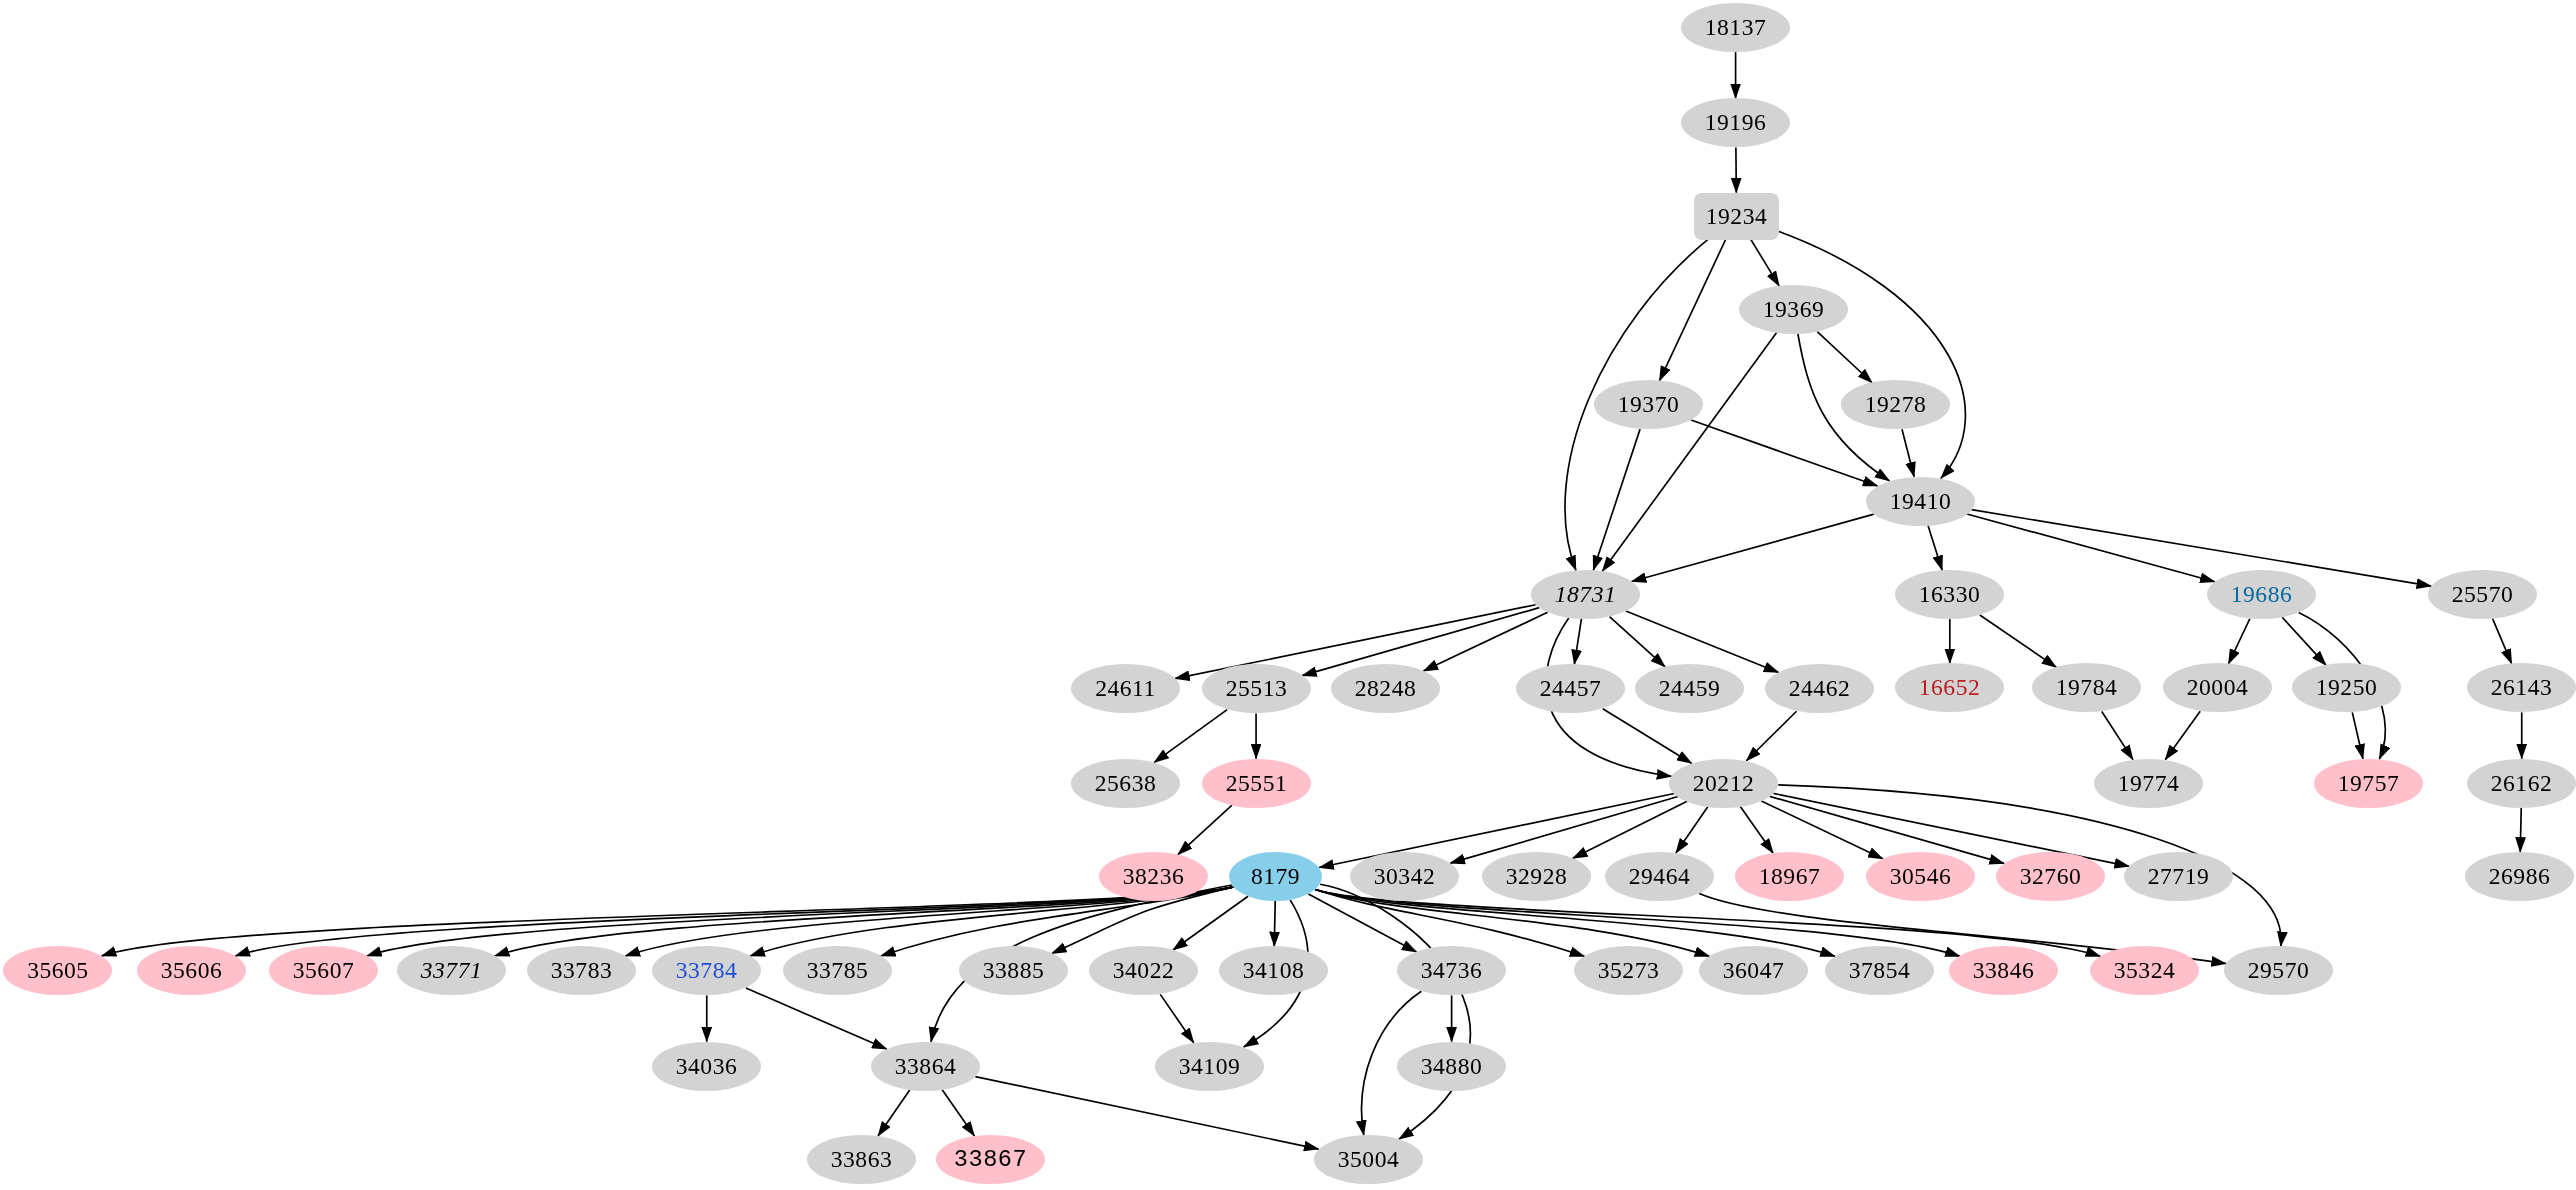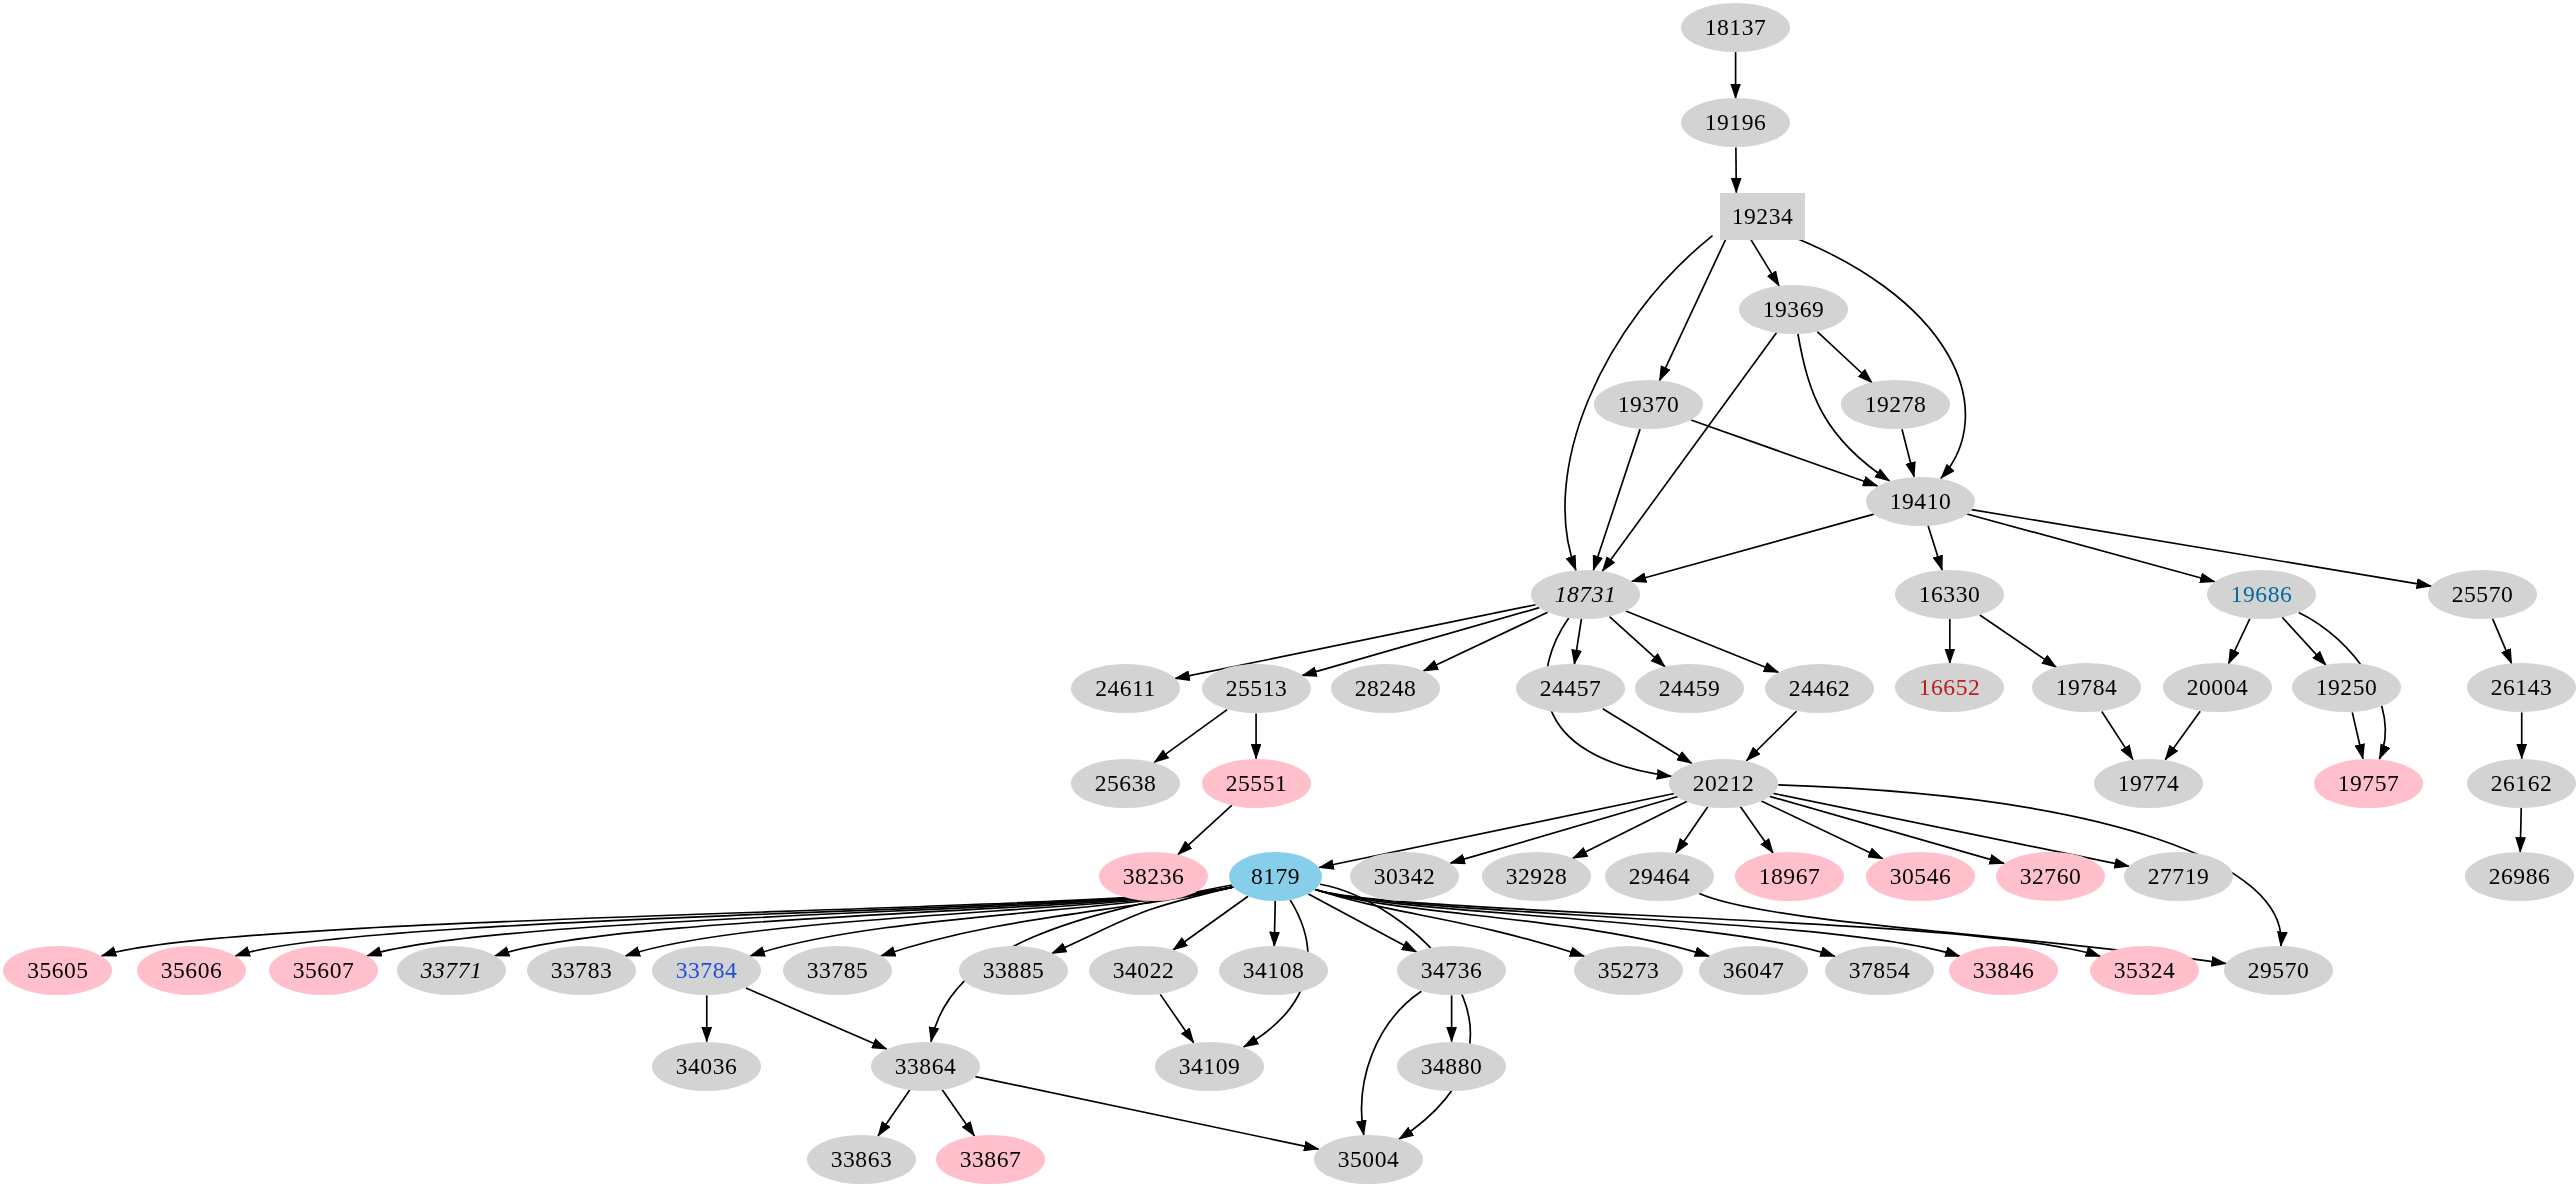--- a/index.html
+++ b/index.html
@@ -4,21 +4,21 @@
 <title>Rendered graph</title>
 <style>
   html,body{margin:0;padding:0;background:#ffffff;}
   .canvas{position:relative;overflow:hidden;background:#ffffff;
           font-family:"Liberation Serif","DejaVu Serif",serif;}
   .canvas svg{position:absolute;left:0;top:0;}
   .edge{fill:none;stroke:#000000;stroke-width:1.7px;}
   .node{position:absolute;display:flex;align-items:center;justify-content:center;
         border-radius:50%;font-size:23.6px;color:#000;line-height:1;
         letter-spacing:0.5px;user-select:none;}
-  .node.box{border-radius:0;margin-left:26px;}
+  .node.box{border-radius:8px;}
   .node .label{pointer-events:none;}
 </style>
 </head>
 <body>
 
 <div class="canvas" style="width: 2576px; height: 1190px; background: rgb(255, 255, 255);">
   <svg id="edge-svg" xmlns="http://www.w3.org/2000/svg" width="2576" height="1190" viewBox="0 0 2621 1211">
     <defs>
       <marker id="arrow" markerUnits="userSpaceOnUse" markerWidth="16" markerHeight="11" refX="15" refY="5.5" orient="auto">
         <path d="M0,0 L16,5.5 L0,11 Z" fill="#000000"></path>
@@ -275,21 +275,21 @@
       </div>
       <div class="node" style="left: 1155px; top: 1042px; width: 109px; height: 49px; background: rgb(211, 211, 211); color: rgb(0, 0, 0);">
         <span class="label">34109</span>
       </div>
       <div class="node" style="left: 1397px; top: 1042px; width: 109px; height: 49px; background: rgb(211, 211, 211); color: rgb(0, 0, 0);">
         <span class="label">34880</span>
       </div>
       <div class="node" style="left: 807px; top: 1135px; width: 109px; height: 49px; background: rgb(211, 211, 211); color: rgb(0, 0, 0);">
         <span class="label">33863</span>
       </div>
-      <div class="node" style="left: 936px; top: 1135px; width: 109px; height: 49px; background: rgb(255, 192, 203); color: rgb(0, 0, 0);">
+      <div class="node" style="left: 936px; top: 1135px; width: 109px; height: 49px; background: rgb(255, 192, 203); color: rgb(0, 0, 0); font-family: Liberation Mono, monospace;">
         <span class="label">33867</span>
       </div>
       <div class="node" style="left: 1314px; top: 1135px; width: 109px; height: 49px; background: rgb(211, 211, 211); color: rgb(0, 0, 0);">
         <span class="label">35004</span>
       </div>
     </div>
 </div>
 
 
 </body></html>

